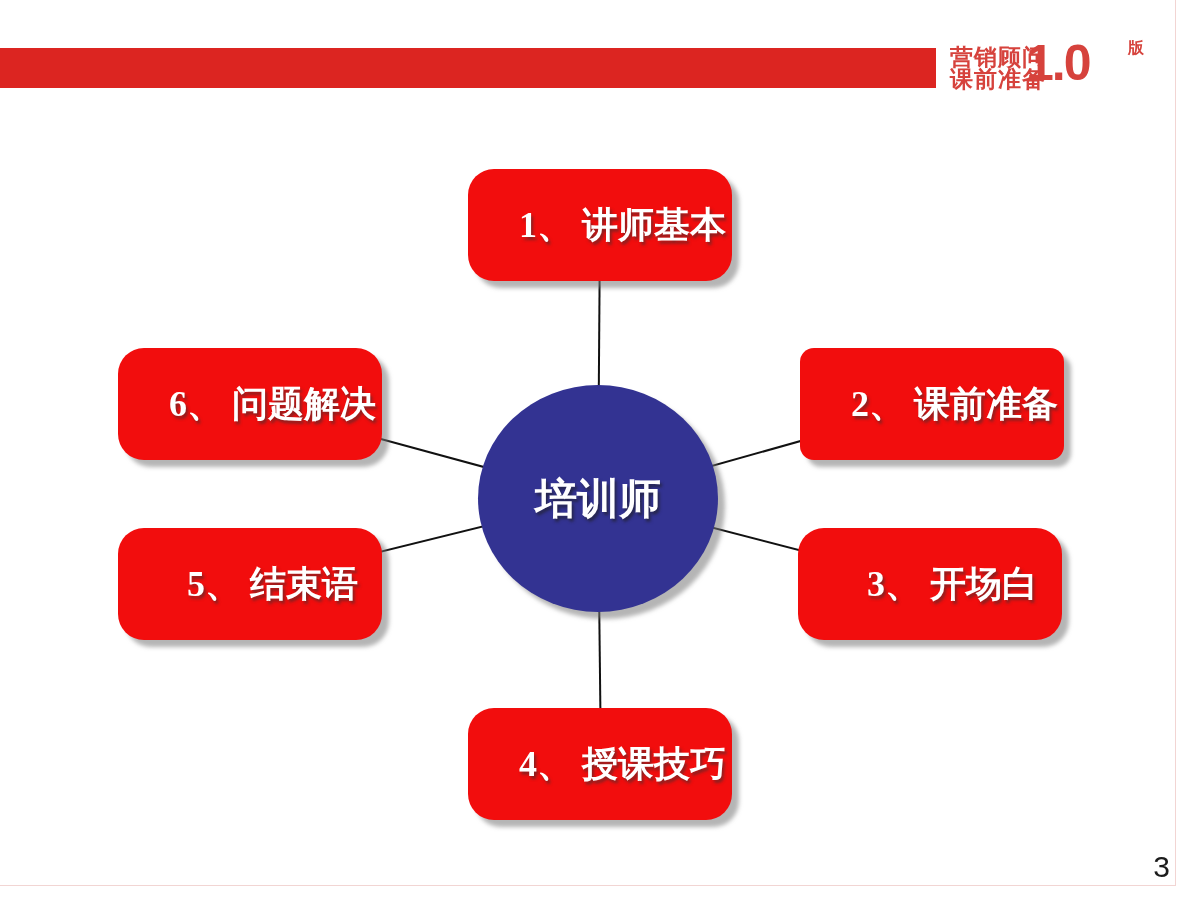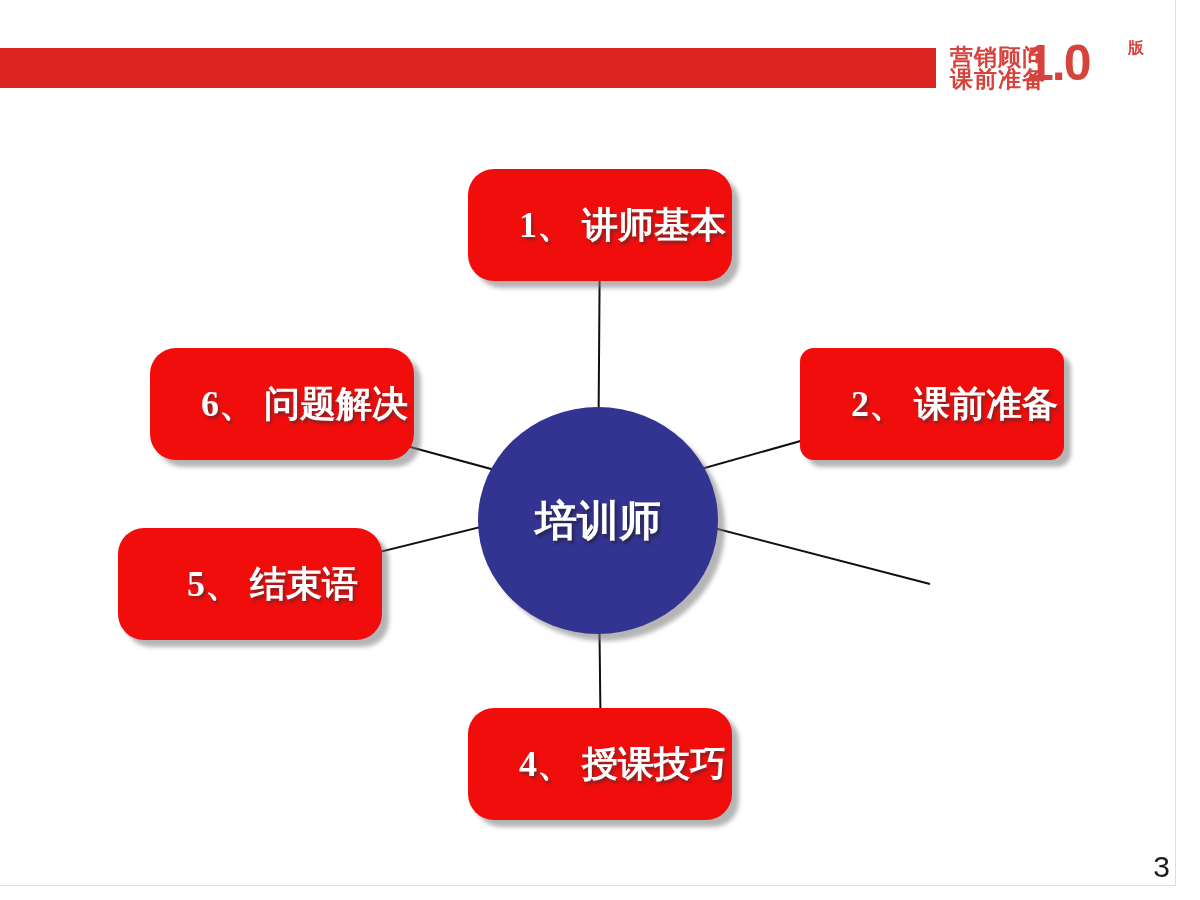--- a/index.html
+++ b/index.html
@@ -52,24 +52,24 @@
     color: #fff; font-family: "Liberation Serif", serif;
     font-weight: bold; font-size: 36px; white-space: nowrap;
     text-shadow: 2px 3px 3px rgba(50,50,50,0.55);
     padding-left: 45px;
   }
   .node-1 { left: 468px; top: 169px; }
   .node-2 { left: 800px; top: 348px; border-radius: 14px; }
   .node-3 { left: 798px; top: 528px; }
   .node-4 { left: 468px; top: 708px; }
   .node-5 { left: 118px; top: 528px; font-family: Liberation Serif, serif; }
-  .node-6 { left: 118px; top: 348px; margin-left: 32px; }
+  .node-6 { left: 118px; top: 348px; }
 
   .center-ellipse {
-    position: absolute; left: 478px; top: 407px; width: 240px; height: 227px;
+    position: absolute; left: 478px; top: 385px; width: 240px; height: 227px;
     background: var(--ellipse-blue); border-radius: 50%;
     box-shadow: 7px 7px 4px rgba(120,120,120,0.55);
     display: flex; align-items: center; justify-content: center;
     color: #fff; font-family: "Liberation Serif", serif;
     font-weight: bold; font-size: 42px; white-space: nowrap;
     text-shadow: 2px 3px 3px rgba(30,30,30,0.6);
     text-align: right;
   }
 
   .page-number {
@@ -102,20 +102,23 @@
     <line x1="598" y1="498" x2="250" y2="584" stroke="#111" stroke-width="2"></line>
     <line x1="598" y1="498" x2="252" y2="404" stroke="#111" stroke-width="2"></line>
   </svg>
 
   <div class="node node-1">
     <span>1、 讲师基本</span>
   </div>
   <div class="node node-2">
     <span>2、 课前准备</span>
   </div>
+  <div class="node node-3">
+    <span>3、 开场白</span>
+  </div>
   <div class="node node-4">
     <span>4、 授课技巧</span>
   </div>
   <div class="node node-5">
     <span>5、 结束语</span>
   </div>
   <div class="node node-6">
     <span>6、 问题解决</span>
   </div>
 

